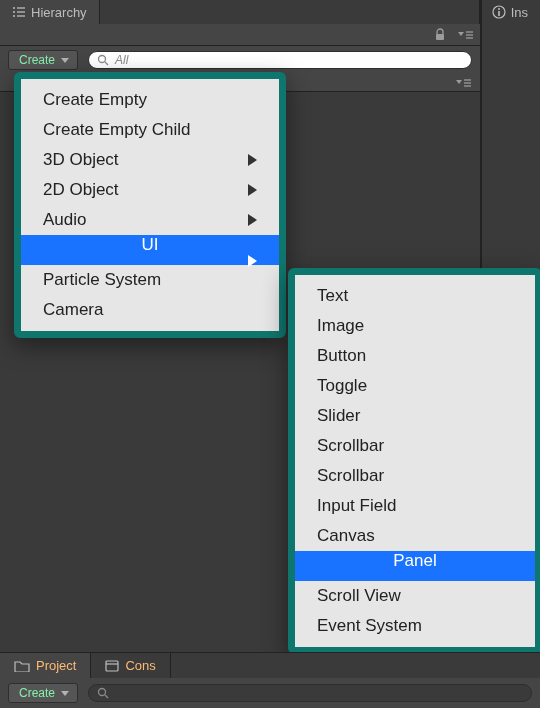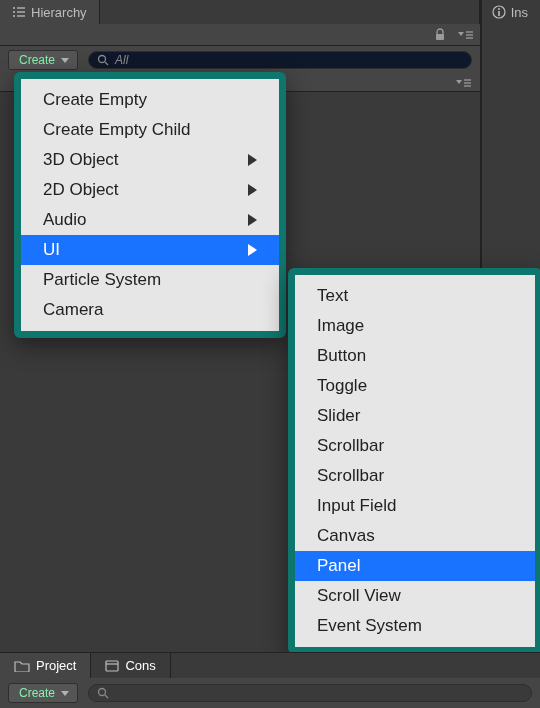--- a/index.html
+++ b/index.html
@@ -13,35 +13,35 @@
     .tab .ico { display: inline-flex; }
 
     
     .panel-strip { height: 22px; background: #454545; border-bottom: 1px solid #222; display: flex; align-items: center; padding: 0 6px; gap: 6px; }
     .right-controls { margin-left: auto; display: flex; align-items: center; gap: 10px; }
 
     
     .toolbar { height: 28px; background: #454545; display: flex; align-items: center; padding: 0 8px; gap: 10px; }
     .create-btn { height: 20px; padding: 0 8px 0 10px; background: #555; border: 1px solid #2e2e2e; border-radius: 3px; color: #86efac; font-size: 12px; display: flex; align-items: center; gap: 6px; cursor: default; }
     .create-btn .tri { width: 0; height: 0; border-left: 4px solid transparent; border-right: 4px solid transparent; border-top: 5px solid #b3b3b3; }
-    .search { flex: 1; height: 18px; background: #0f172a; border: 1px solid #2d2d2d; border-radius: 9px; display: flex; align-items: center; padding: 0 8px; gap: 6px; color: #8a8a8a; font-size: 12px; font-style: italic; }
+    .search { flex: 1; height: 18px; background: #ffffff; border: 1px solid #2d2d2d; border-radius: 9px; display: flex; align-items: center; padding: 0 8px; gap: 6px; color: #8a8a8a; font-size: 12px; font-style: italic; }
     .search .mag { display: inline-flex; }
 
     
     .bottom-strip { position: absolute; bottom: 30px; left: 0; right: 0; height: 26px; background: #3a3a3a; display: flex; align-items: center; border-top: 1px solid #222; }
-    .bottom-tab { display: flex; align-items: center; gap: 6px; padding: 0 14px; height: 26px; color: #ffffff; font-size: 13px; border-right: 1px solid #222; }
+    .bottom-tab { display: flex; align-items: center; gap: 6px; padding: 0 14px; height: 26px; color: #fdba74; font-size: 13px; border-right: 1px solid #222; }
     .bottom-tab.active { background: #454545; }
     .bottom-bar { position: absolute; bottom: 0; left: 0; right: 0; height: 30px; background: #454545; display: flex; align-items: center; padding: 0 8px; gap: 10px; }
     .bottom-search { flex: 1; height: 18px; background: #3a3a3a; border: 1px solid #2d2d2d; border-radius: 9px; display: flex; align-items: center; padding: 0 8px; }
 
     
     .ctx { position: absolute; background: #e6e6e6; border: 7px solid #0f766e; border-radius: 6px; box-shadow: 0 8px 24px rgba(0,0,0,0.45); padding: 6px 0; }
     .ctx-item { height: 30px; padding: 0 22px; display: flex; align-items: center; font-size: 17px; color: #222; cursor: default; position: relative; white-space: nowrap; }
     .ctx-item .arrow { margin-left: auto; width: 0; height: 0; border-top: 6px solid transparent; border-bottom: 6px solid transparent; border-left: 9px solid #333; }
-    .ctx-item.hl { background: #1a73ff; color: #fff; }
+    .ctx-item.hl { background: #1a73ff; color: #fff; flex-direction: column; }
     .ctx-item.hl .arrow { border-left-color: #fff; }
 
     .ctx.main { top: 72px; left: 14px; width: 272px; }
     .ctx.sub { top: 268px; left: 288px; width: 254px; }
 
     
     .mini-strip { height: 18px; background: #454545; border-bottom: 1px solid #222; display:flex; align-items:center; justify-content:flex-end; padding-right:8px; gap:6px;}
     .mini-strip .burger { display:inline-flex; }
     .side-divider { position:absolute; top:0; right:58px; bottom:0; width:2px; background:#222; }
 

